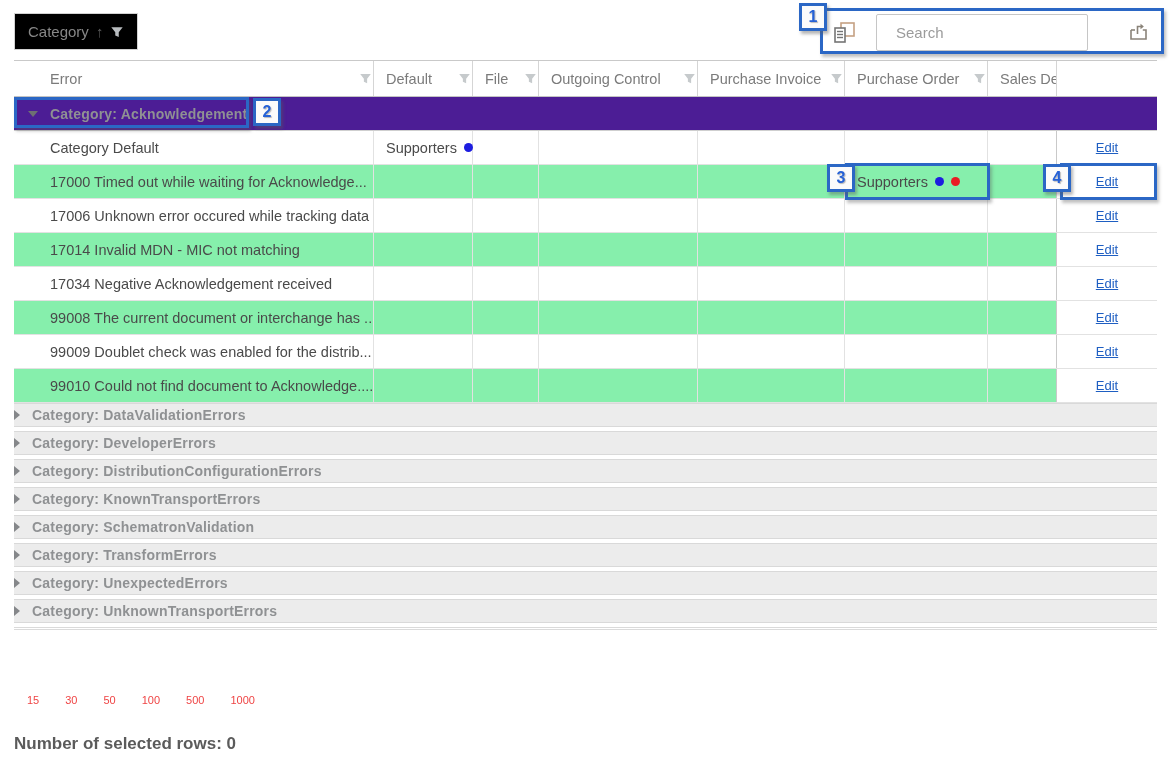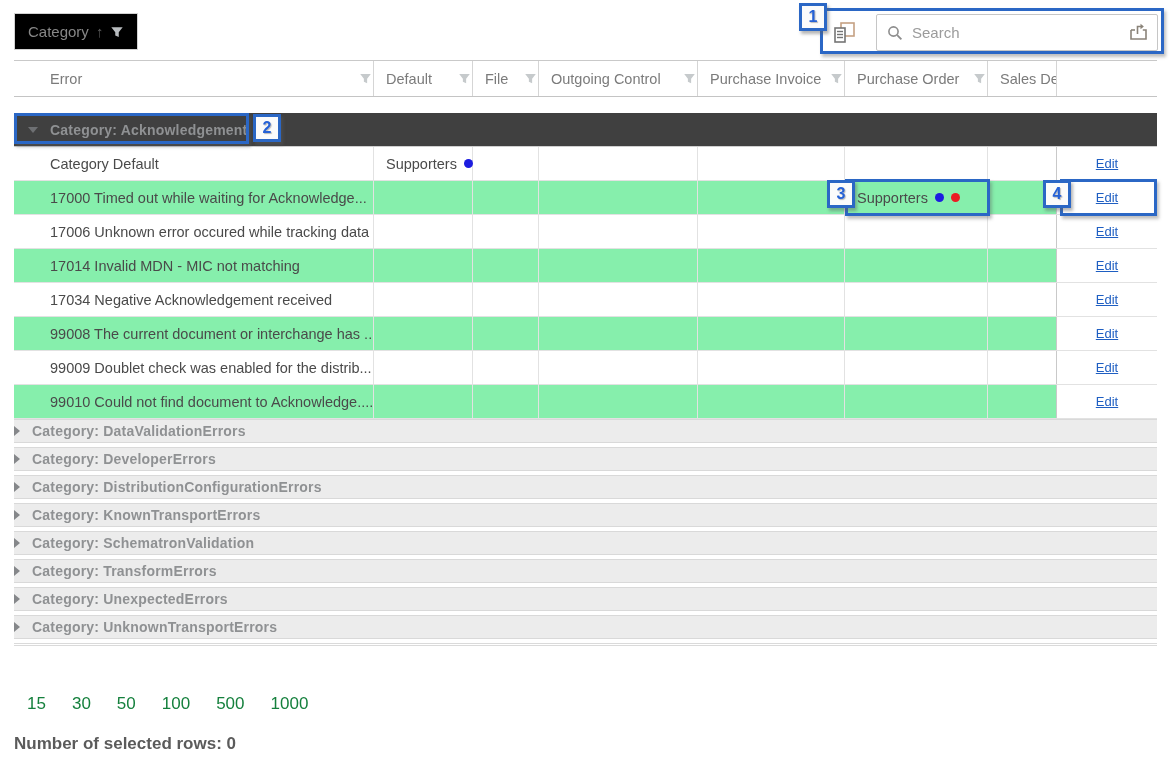--- a/index.html
+++ b/index.html
@@ -13,21 +13,21 @@
           background:#000000; border:1px solid #d2d2d2; display:flex; align-items:center;
           gap:7px; color:#878787; font-size:15px; cursor:pointer; }
   .chip .sort-arrow { color:#5a5a5a; font-size:15px; }
   .chip svg { display:block; }
 
   .tool-btn { position:absolute; background:none; border:none; cursor:pointer; padding:0; }
   .tool-btn svg { display:block; }
   .btn-chooser { left:832px; top:20px; }
   .btn-export { left:1128px; top:22px; }
 
-  .searchbox { position:absolute; left:876px; top:14px; width:282px; height:37px;
+  .searchbox { position:absolute; left:876px; top:14px; width:212px; height:37px;
                border:1px solid #c6c6c6; border-radius:2px; background:#fff;
                display:flex; align-items:center; padding:0 10px; gap:9px; }
   .searchbox input { border:none; outline:none; flex:1; font-size:15px; color:#444;
                      font-family:inherit; background:transparent; }
   .searchbox input::placeholder { color:#9b9b9b; }
 
   
   .callout-rect { position:absolute; border:3px solid #2b67c5;
                   box-shadow:2px 3px 3px rgba(90,90,90,.38); pointer-events:none; z-index:20; }
   .badge { position:absolute; width:28px; height:28px; background:#fbfbfb;
@@ -44,21 +44,21 @@
                  height:37px; border-top:1px solid #c9c9c9; border-bottom:1px solid #c4c4c4; }
   .h-cell { display:flex; align-items:center; justify-content:space-between;
             padding:0 1px 0 12px; color:#7b7b7b; font-size:14.5px;
             border-right:1px solid #d5d5d5; overflow:hidden; white-space:nowrap; cursor:pointer; }
   .h-cell:last-child { border-right:none; }
   .h-cell.k-error { padding-left:36px; }
   .funnel { color:#c6cacc; flex:0 0 auto; margin-left:6px; }
 
   .group-row { position:relative; height:34px; display:flex; align-items:center;
                padding-left:14px; cursor:pointer; }
-  .group-row.expanded { background:#404040; border-bottom:1px solid #cfcfcf;margin-top:16px; }
+  .group-row.expanded { background:#4c1d95; border-bottom:1px solid #cfcfcf; }
   .group-label { font-size:14px; font-weight:bold; color:#8f9193; margin-left:12px;
                  letter-spacing:.2px; white-space:nowrap; }
   .tri-down { width:0; height:0; border-left:5px solid transparent; border-right:5px solid transparent;
               border-top:6px solid #6e7073; flex:0 0 auto; }
   .tri-right { width:0; height:0; border-top:5px solid transparent; border-bottom:5px solid transparent;
                border-left:6px solid #85878a; flex:0 0 auto; }
   .rect2 { left:0; top:0; width:235px; height:31px; }
   .badge2 { left:239px; top:1px; }
 
   .data-row { display:grid; grid-template-columns:360px 99px 66px 159px 147px 143px 69px 100px;
@@ -80,21 +80,21 @@
   .cell-badge-3 { left:-18px; top:-1px; }
   .cell-badge-4 { left:-14px; top:-1px; }
 
   .collapsed-row { height:24px; background:#ececec; border-top:1px solid #d9d9d9;
                    border-bottom:1px solid #d9d9d9; margin-bottom:4px; display:flex;
                    align-items:center; cursor:pointer; }
   .table-bottom { height:3px; border-top:1px solid #dadada; border-bottom:1px solid #dadada; }
 
   
   .pager { position:absolute; left:14px; top:694px; display:flex; gap:26px; padding-left:13px; }
-  .page-size { font-size:17px; color:#15803d; cursor:pointer; }
+  .page-size { font-size:11px; color:#ef4444; cursor:pointer; }
   .footer-status { position:absolute; left:14px; top:734px; font-size:17px; font-weight:bold;
                    color:#5b5b5b; }
 </style>
 </head>
 <body>
 
 <div class="page">
 
   <div class="topbar">
     <div class="chip">

